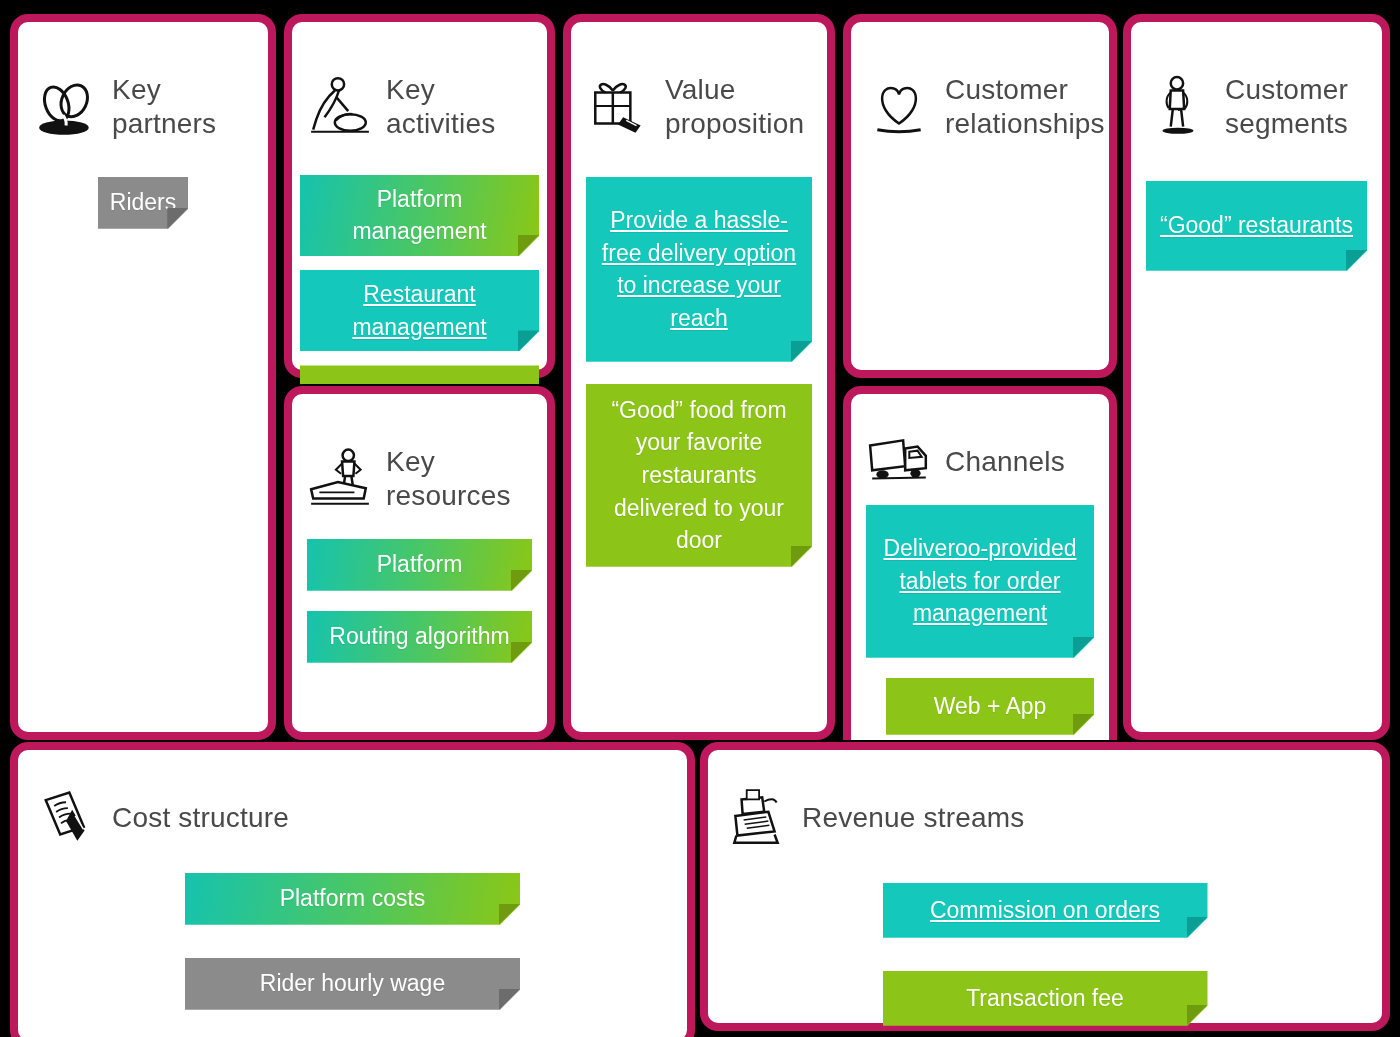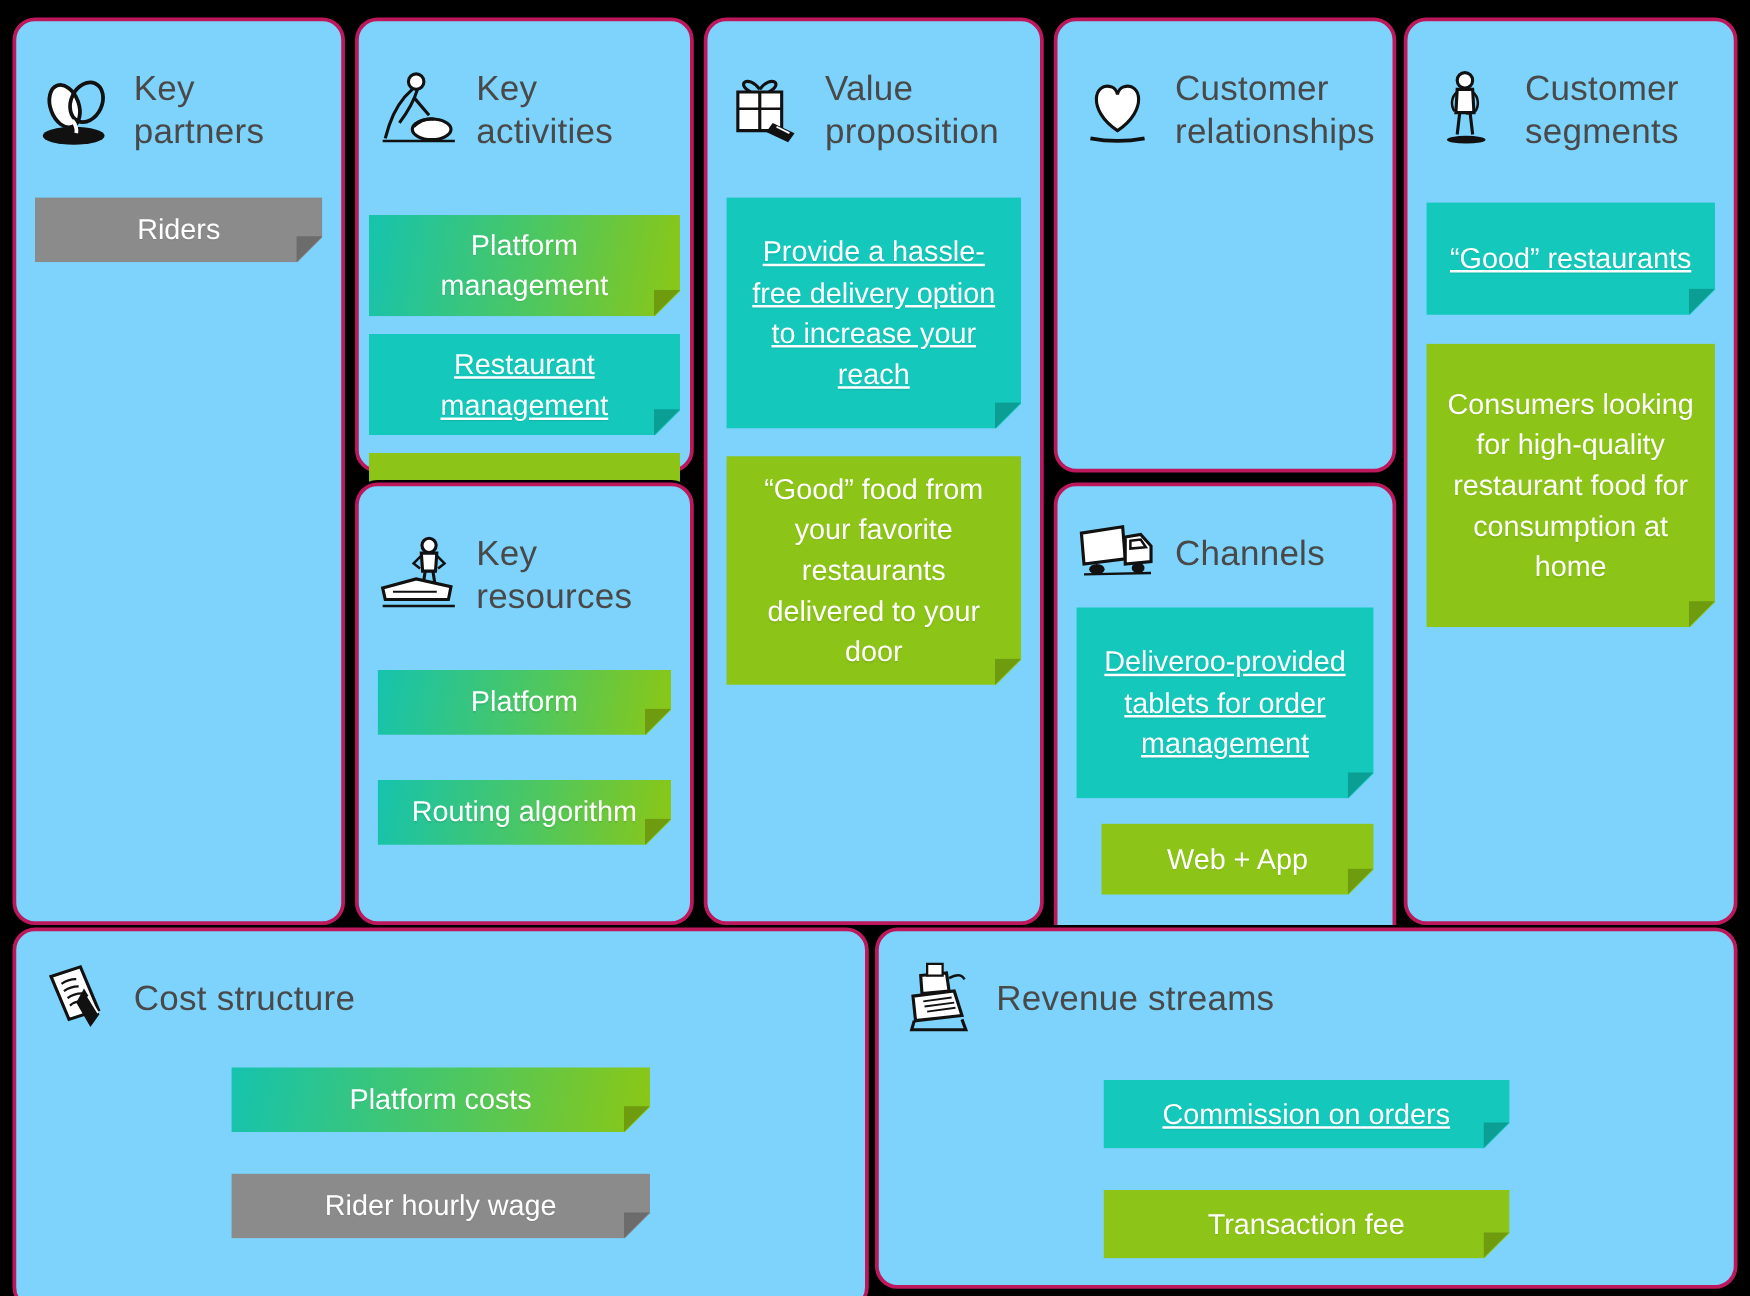--- a/index.html
+++ b/index.html
@@ -1,22 +1,22 @@
 <!DOCTYPE html>
 <html><head>
 <meta charset="utf-8">
 <style>
   html,body{margin:0;padding:0;background:#000;}
   .stage{
     position:relative;width:1400px;height:1037px;background:#000;overflow:hidden;
     font-family:"Liberation Sans", sans-serif;
   }
   .card{
-    position:absolute;background:#7dd3fc;border:3px solid #be185d;border-radius:18px;
-    padding:14px 15px;box-sizing:border-box;
+    position:absolute;background:#ffffff;border:8px solid #be185d;border-radius:18px;
+    padding:28px 15px;box-sizing:border-box;
     box-shadow:0 0 0 2px #000;
   }
   .card-head{display:flex;align-items:center;gap:13px;min-height:76px;}
   .icon{width:66px;height:66px;flex:0 0 66px;}
   .card-title{
     font-size:28px;color:#494949;white-space:pre-line;line-height:1.22;
     letter-spacing:.2px;font-weight:400;
   }
   .notes{display:flex;flex-direction:column;}
   .note{
@@ -25,36 +25,36 @@
     box-sizing:border-box;
     clip-path:polygon(0 0,100% 0,100% calc(100% - 20px),calc(100% - 20px) 100%,0 100%);
     text-shadow:0 1px 1px rgba(0,0,0,.08);
   }
   .note::after{
     content:"";position:absolute;right:0;bottom:0;width:21px;height:21px;
     clip-path:polygon(0 0,100% 0,0 100%);
   }
   .note.teal{background:#14c8bc;text-decoration:underline;}          .note.teal::after{background:#0b9e94;}
   .note.green{background:#8cc517;}         .note.green::after{background:#6e9c0e;}
-  .note.grad{background:linear-gradient(100deg,#15c3ae 0%,#4fc75e 55%,#8cc714 100%);margin-top:16px;}
+  .note.grad{background:linear-gradient(100deg,#15c3ae 0%,#4fc75e 55%,#8cc714 100%);}
   .note.grad::after{background:#6e9c0e;}
   .note.gray{background:#8b8b8b;}          .note.gray::after{background:#6c6c6c;}
 
   
   .c-partners {left:10px;  top:14px;  width:266px; height:726px;}
   .c-activities{left:284px; top:14px;  width:271px; height:364px;}
   .c-resources{left:284px; top:386px; width:271px; height:354px;}
   .c-vp       {left:563px; top:14px;  width:272px; height:726px;}
   .c-cr       {left:843px; top:14px;  width:274px; height:364px;}
   .c-channels {left:843px; top:386px; width:274px; height:427px;}
   .c-segments {left:1123px;top:14px;  width:267px; height:726px;}
   .c-cost     {left:10px;  top:742px; width:685px; height:306px;}
   .c-revenue  {left:700px; top:742px; width:690px; height:289px;}
 
-  .c-partners  .notes{margin-top:12px;gap:16px;}
+  .c-partners  .notes{margin-top:12px;gap:16px;align-items:center;}
   .c-activities.card{padding-left:8px;padding-right:8px;}
   .c-activities .card-head{padding-left:7px;}
   .c-activities .notes{margin-top:10px;gap:14px;}
   .c-resources .notes{margin-top:2px;gap:20px;}
   .c-vp        .notes{margin-top:12px;gap:22px;}
   .c-cr        .notes{margin-top:14px;gap:13px;}
   .c-channels  .notes{margin-top:2px;gap:20px;}
   .c-segments  .notes{margin-top:16px;gap:23px;}
   .c-cost      .notes{margin-top:14px;gap:33px;}
   .c-revenue   .notes{margin-top:24px;gap:33px;}
@@ -198,21 +198,20 @@
           <path d="M24 18 c-5 4 -5 11 -2 15 M36 18 c5 4 5 11 2 15 l-7 2" fill="none" stroke="#111" stroke-width="2"></path>
           <path d="M26 34 l-2 17 M34 34 l2 17" fill="none" stroke="#111" stroke-width="2.5"></path>
           <ellipse cx="31" cy="55" rx="15" ry="3" fill="#111"></ellipse>
         </svg>
       </span>
       <h2 class="card-title">Customer
 segments</h2>
     </div>
     <div class="notes">
       <div class="note teal h90">“Good” restaurants</div>
-      <div class="note green h225">Consumers looking for high-quality restaurant food for consumption at home</div>
     </div>
   </section>
 
   <section class="card c-cost">
     <div class="card-head">
       <span class="icon">
         <svg viewBox="0 0 64 64" width="66" height="66">
           <g transform="rotate(-18 30 30)">
             <path d="M18 10 h24 l3 36 h-24 z" fill="#fff" stroke="#111" stroke-width="2.5"></path>
             <path d="M24 18 q6 -2 12 0 M24 24 q6 -2 12 0 M25 30 q6 -2 12 0 M25 36 q5 -2 10 0" fill="none" stroke="#111" stroke-width="1.8"></path>

